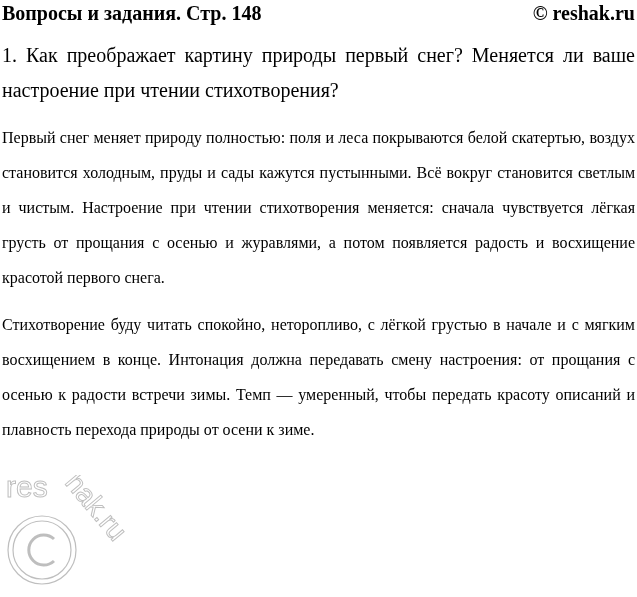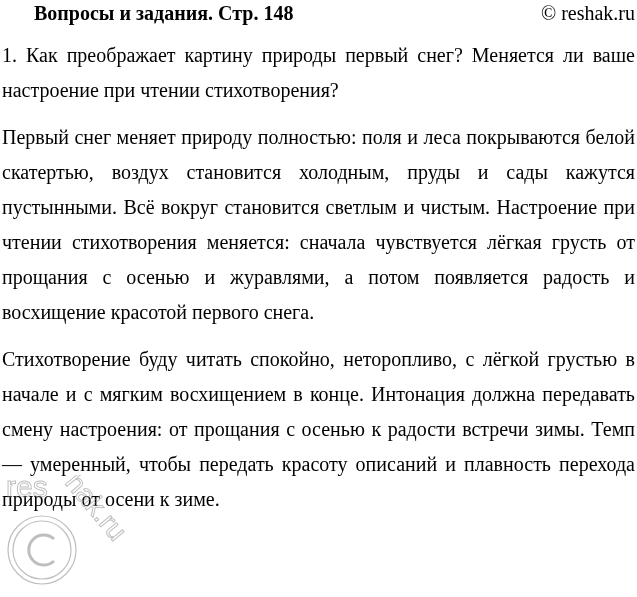--- a/index.html
+++ b/index.html
@@ -22,35 +22,34 @@
     width: 633px;
   }
   .header {
     display: flex;
     justify-content: space-between;
     align-items: flex-end;
     font-size: 20px;
     line-height: 26px;
     height: 26px;
     margin-top: 0px;
-    margin-left: 32px;
   }
   .header .title { font-weight: bold; }
-  .header .copyright { font-weight: normal; }
+  .header .copyright { font-weight: bold; }
   .question {
     font-weight: normal;
     font-size: 20px;
     line-height: 35px;
     text-align: justify;
     text-align-last: left;
     margin: 0;
   }
   .q1 { margin-top: 12px; }
   .answer {
-    font-size: 20px;
+    font-size: 16px;
     line-height: 35px;
     text-align: justify;
     text-align-last: left;
     margin: 0;
     margin-top: 12px;
   }
   .q2 { margin-top: 10px; }
   .watermark {
     position: absolute;
     left: 2px;

